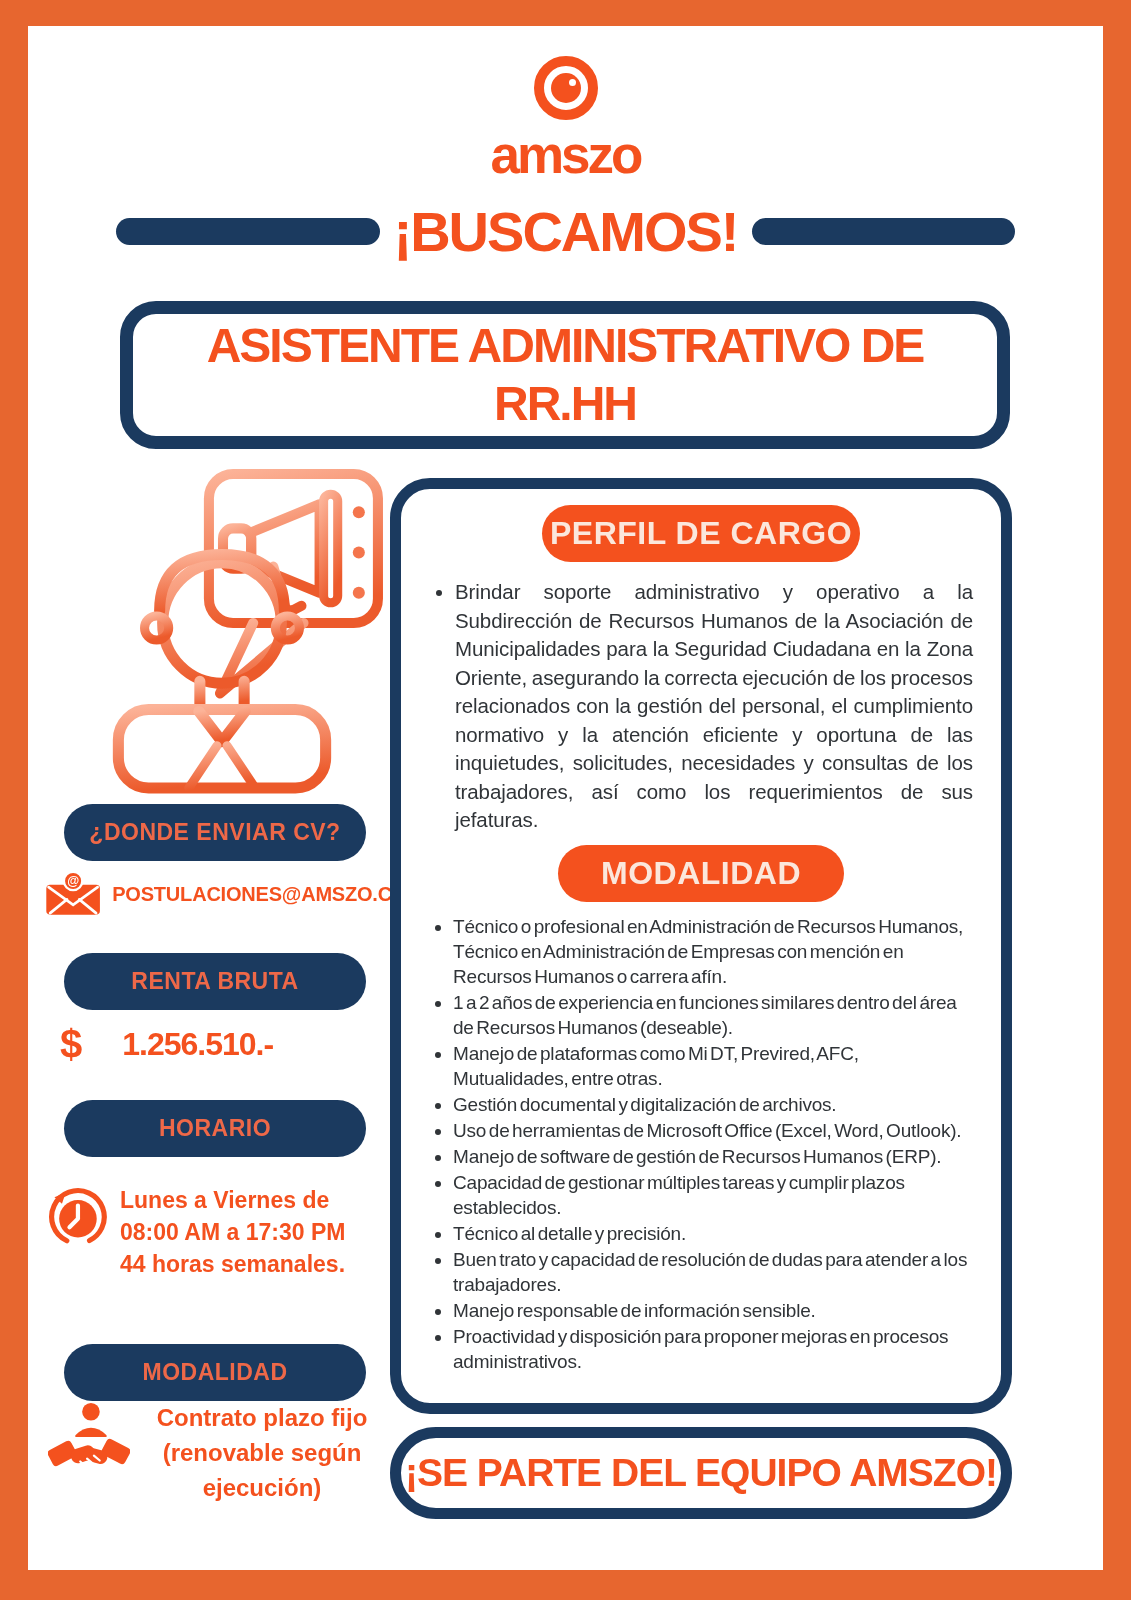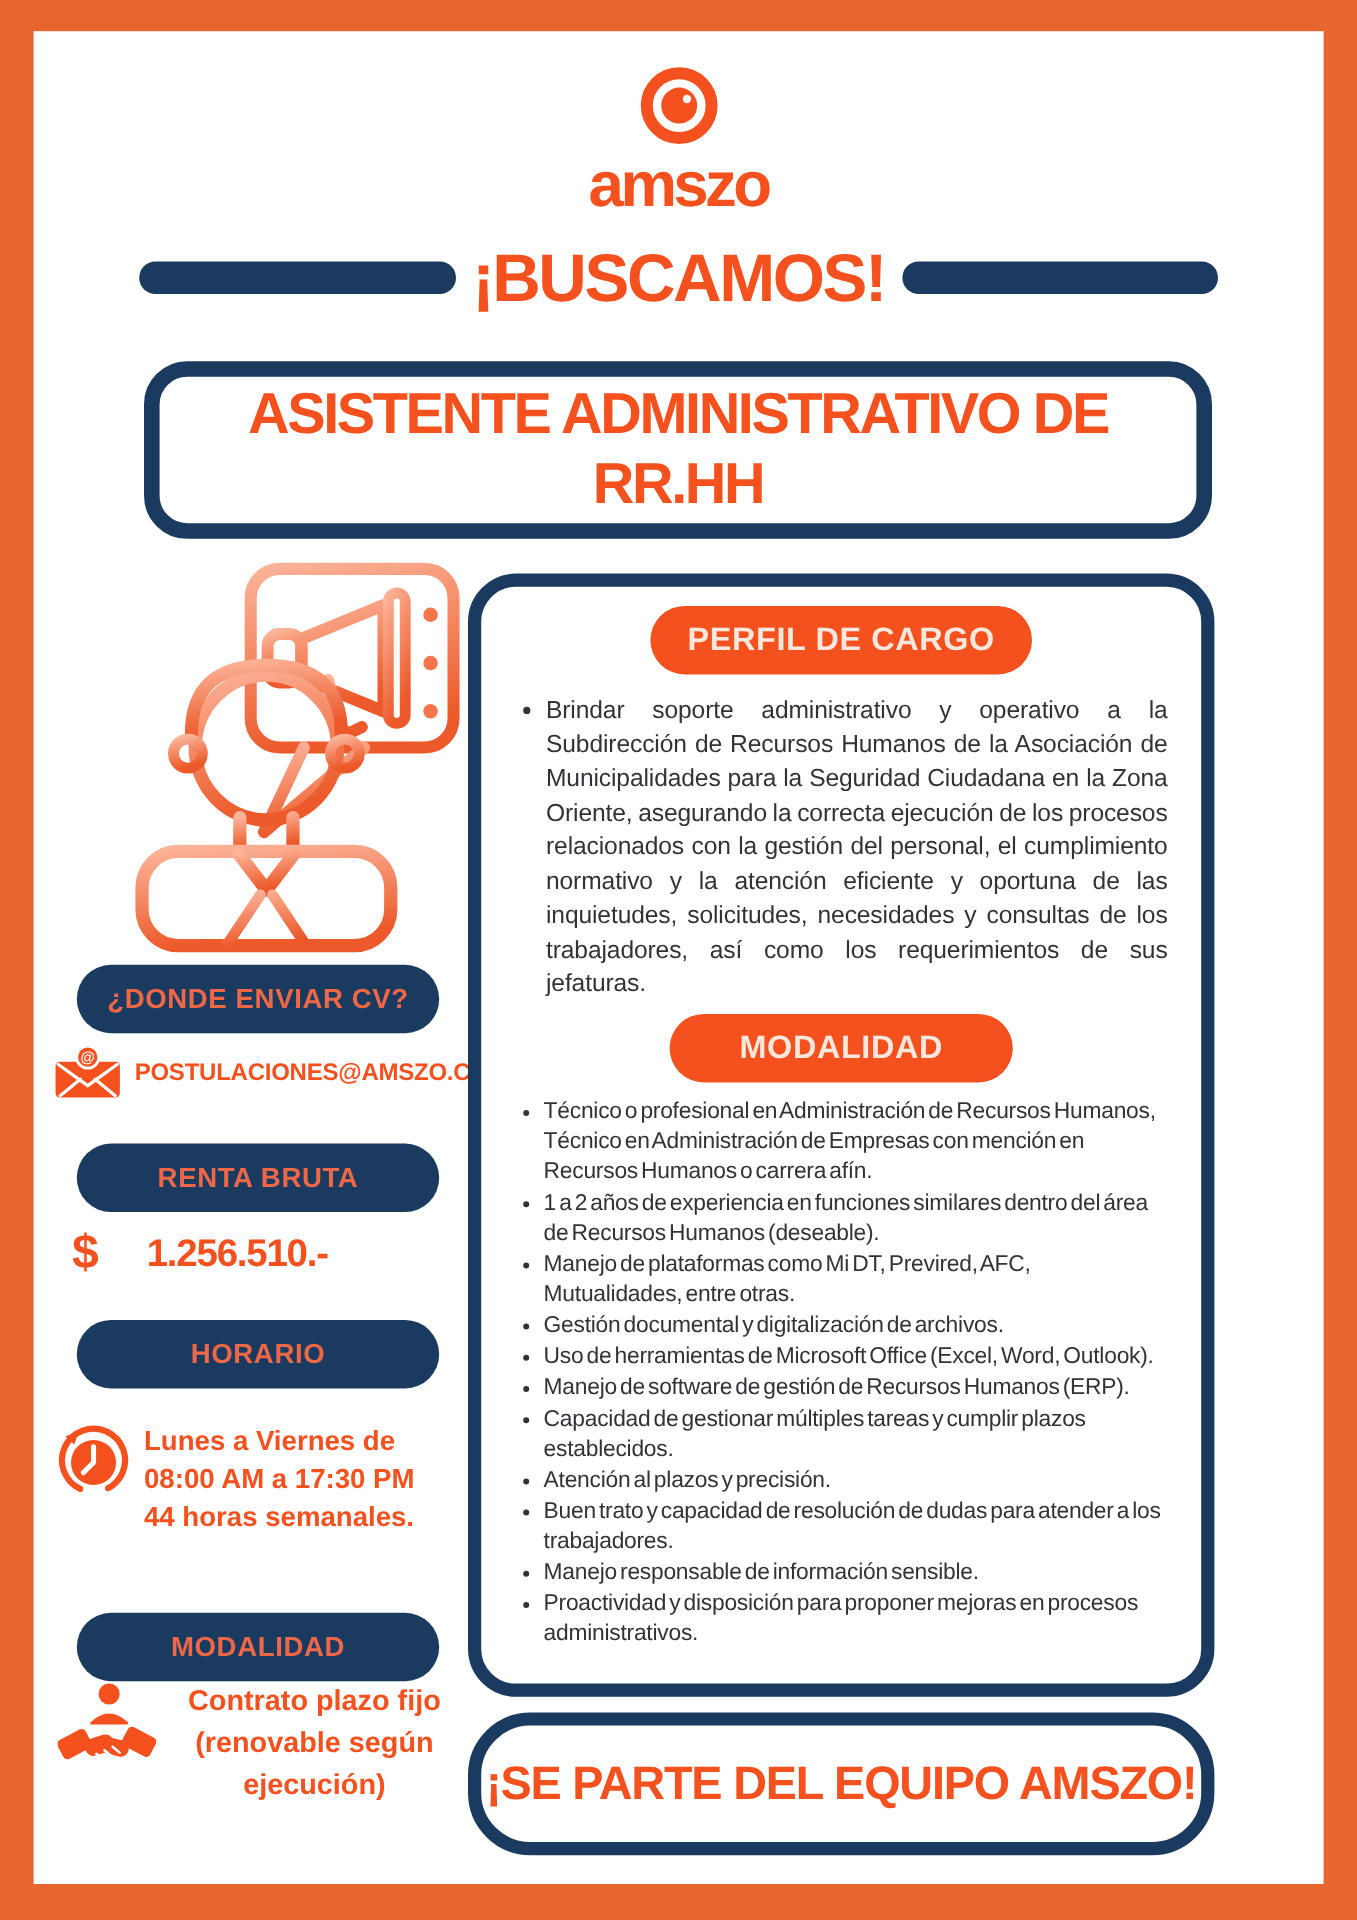--- a/index.html
+++ b/index.html
@@ -109,41 +109,41 @@
     position: absolute; left: 390px; top: 478px; width: 622px; height: 936px;
     border: 11px solid var(--navy); border-radius: 40px; background: #fff;
     padding: 16px 28px 8px;
   }
   .orange-pill {
     background: var(--accent); border-radius: 29px; height: 57px;
     display: flex; align-items: center; justify-content: center;
     margin: 0 auto;
   }
   .orange-pill .label {
-    font-size: 27px; font-weight: bold; letter-spacing: 0.5px;
+    font-size: 32px; font-weight: bold; letter-spacing: 0.5px;
     color: var(--pill_text);
   }
   .pill-perfil { width: 318px; }
   .pill-requisitos { width: 286px; margin-top: 10px; }
 
   ul.profile-list {
     margin: 16px 0 0; padding-left: 26px;
     font-size: 20.5px; line-height: 28.5px; color: var(--ink);
     text-align: justify; letter-spacing: -0.1px; word-spacing: -1px;
   }
   ul.req-list {
     margin: 12px 0 0; padding-left: 24px;
     font-size: 19px; line-height: 25px; color: var(--ink);
     letter-spacing: -0.2px; word-spacing: -2.5px;
   }
   ul li { margin-bottom: 1px; }
   ul li::marker { color: var(--ink); }
 
   .cta-box {
-    position: absolute; left: 390px; top: 1427px; width: 622px; height: 119px;
+    position: absolute; left: 390px; top: 1427px; width: 622px; height: 92px;
     border: 11px solid var(--navy); border-radius: 52px; background: #fff;
     display: flex; align-items: center; justify-content: center;
   }
   .cta-text {
     font-size: 39px; font-weight: bold; letter-spacing: -1px;
     color: var(--accent); white-space: nowrap;
   }
 </style>
 </head>
 <body>
@@ -274,21 +274,21 @@
     <span class="label">MODALIDAD</span>
   </div>
   <ul class="req-list">
     <li>Técnico o profesional en Administración de Recursos Humanos, Técnico en Administración de Empresas con mención en Recursos Humanos o carrera afín.</li>
     <li>1 a 2 años de experiencia en funciones similares dentro del área de Recursos Humanos (deseable).</li>
     <li>Manejo de plataformas como Mi DT, Previred, AFC, Mutualidades, entre otras.</li>
     <li>Gestión documental y digitalización de archivos.</li>
     <li>Uso de herramientas de Microsoft Office (Excel, Word, Outlook).</li>
     <li>Manejo de software de gestión de Recursos Humanos (ERP).</li>
     <li>Capacidad de gestionar múltiples tareas y cumplir plazos establecidos.</li>
-    <li>Atención al plazos y precisión.</li>
+    <li>Técnico al detalle y precisión.</li>
     <li>Buen trato y capacidad de resolución de dudas para atender a los trabajadores.</li>
     <li>Manejo responsable de información sensible.</li>
     <li>Proactividad y disposición para proponer mejoras en procesos administrativos.</li>
   </ul>
 </div>
 
 <div class="cta-box">
   <div class="cta-text">¡SE PARTE DEL EQUIPO AMSZO!</div>
 </div>
 

